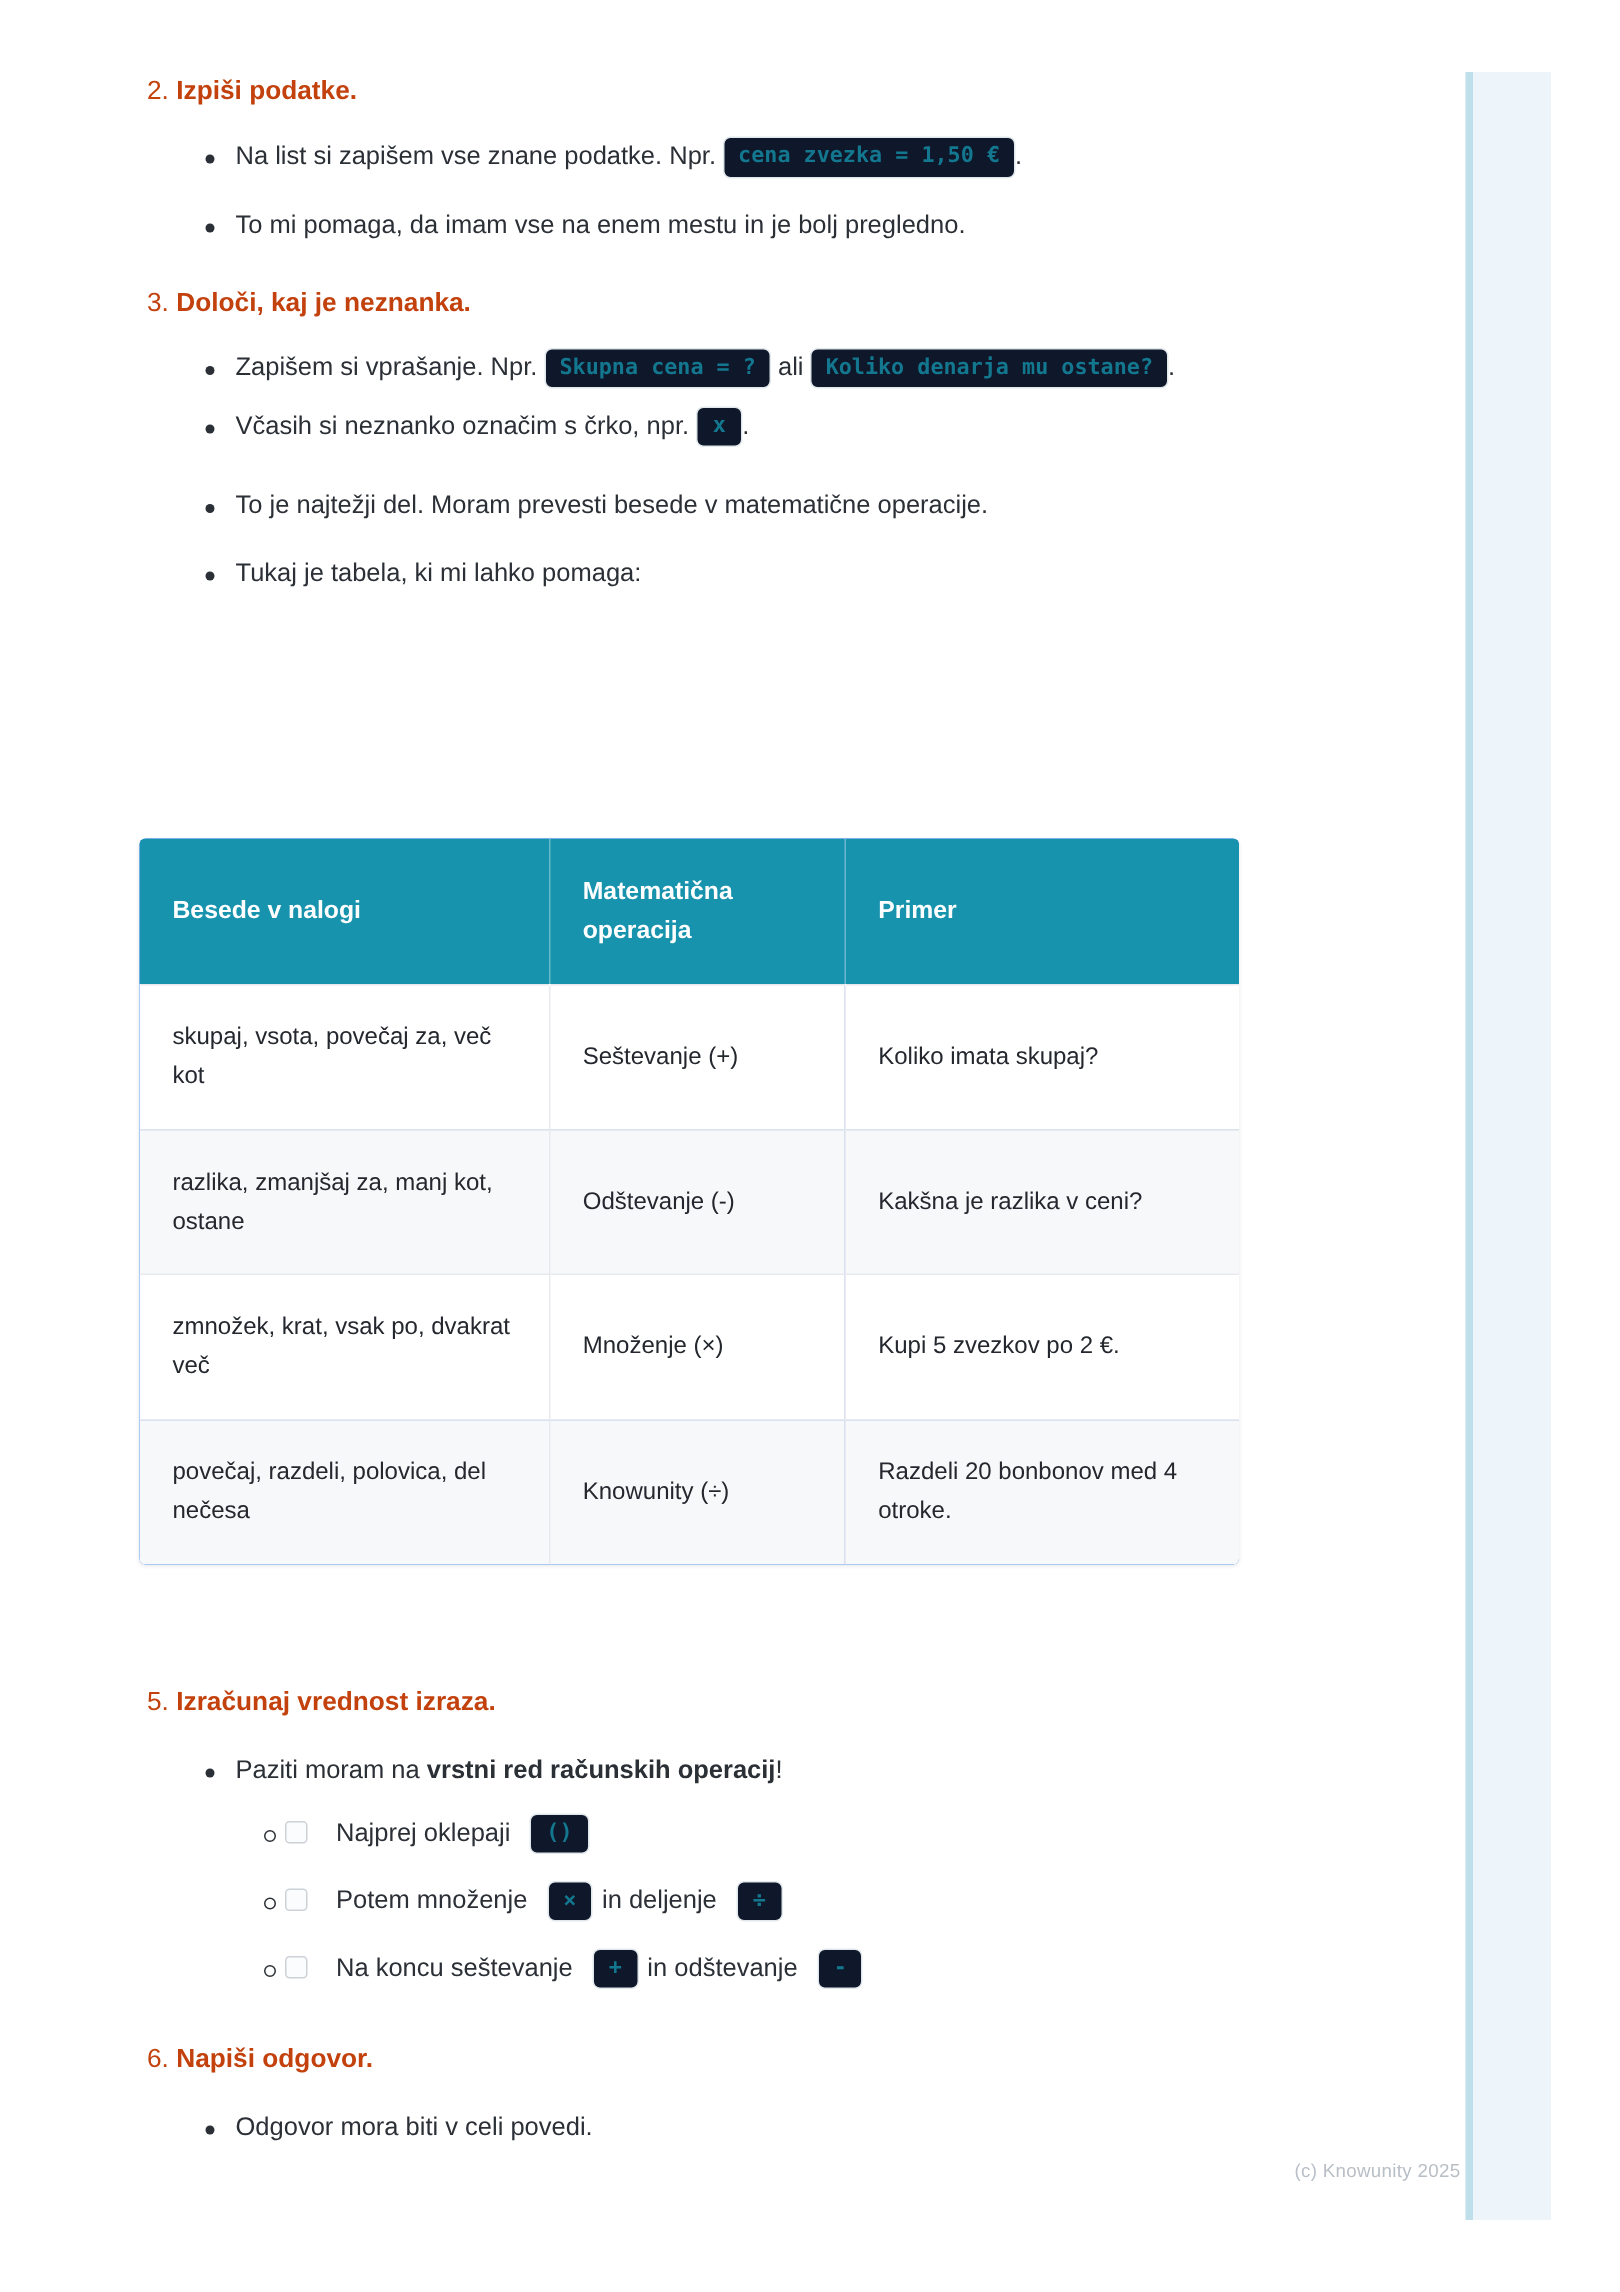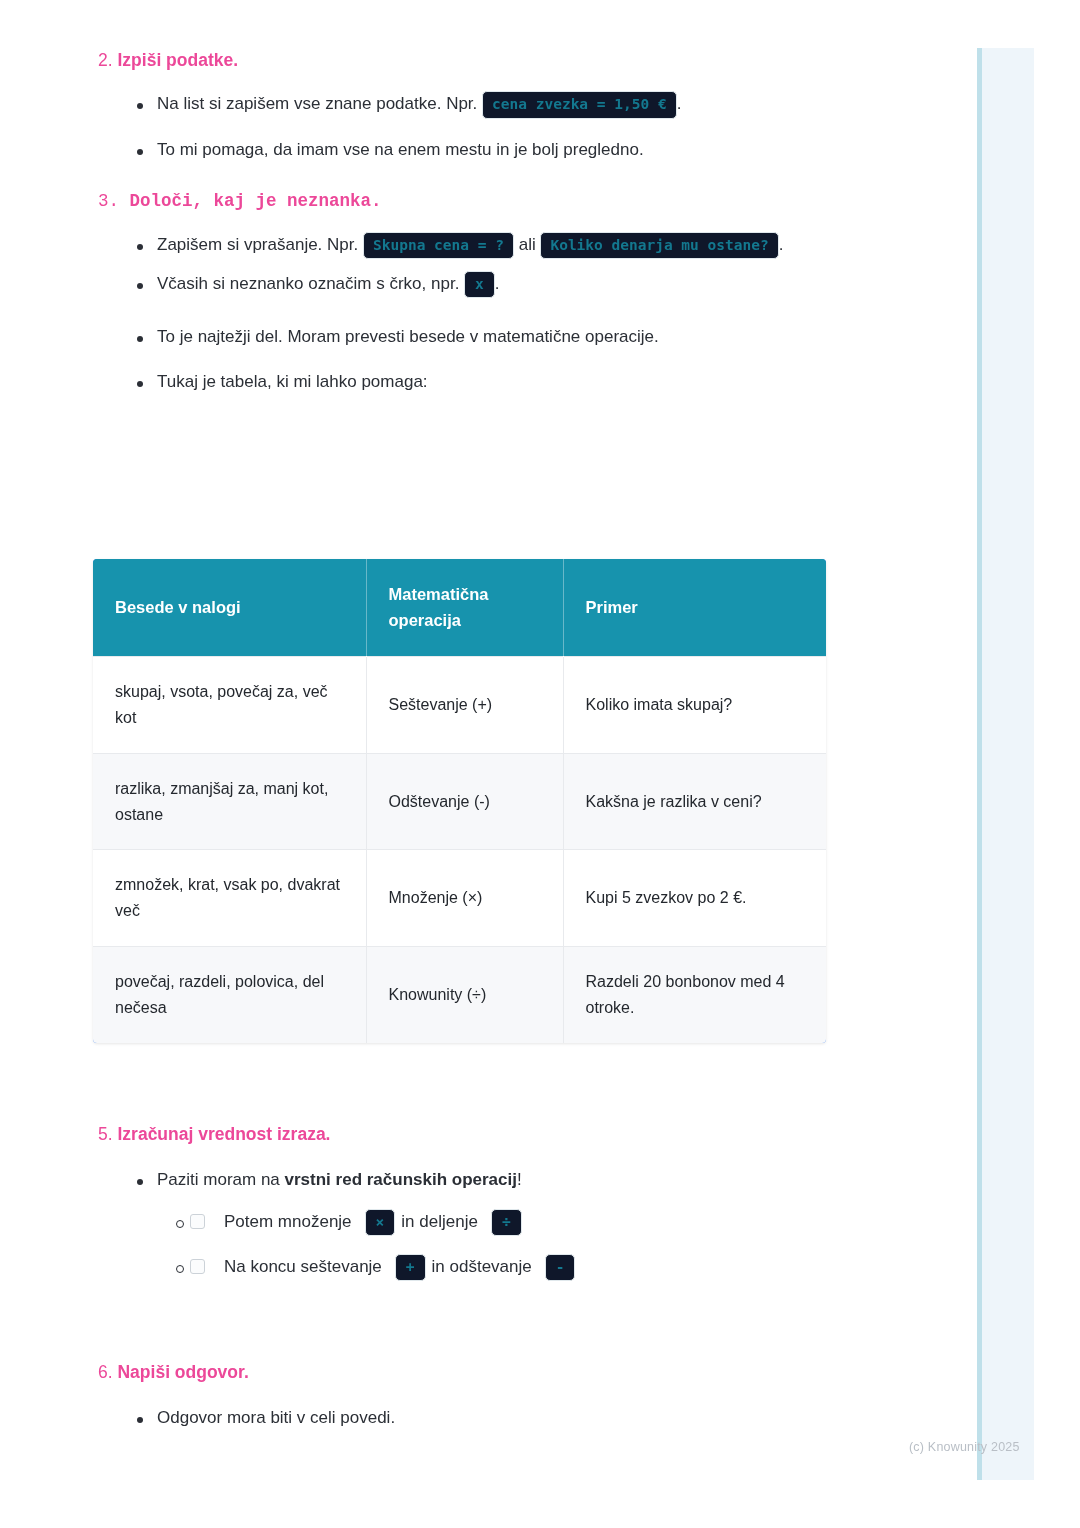--- a/index.html
+++ b/index.html
@@ -39,21 +39,21 @@
     width: 900px;
     padding: 48px 0 0 0;
   }
 
   .step {
     display: block;
     margin: 0 0 0 0;
     padding-left: 98px;
     font-size: 17.5px;
     line-height: 1.45;
-    color: #ec4899;
+    color: #c2410c;
   }
   .step-num { font-weight: 400; }
   .step-title { font-weight: 700; }
 
   ul.bullets {
     list-style: none;
     margin: 0;
     padding: 0;
   }
   ul.bullets > li {
@@ -168,21 +168,21 @@
     border: 1px solid #ccd2d8;
     border-radius: 3px;
     background: #fbfcfd;
   }
   ul.sublist .txt { margin-right: 7px; }
   ul.sublist .code { margin: 0 6px; }
 
   
   #watermark {
     position: absolute;
-    left: 909px;
+    left: 863px;
     top: 1440px;
     font-size: 12.5px;
     color: #b9bfc6;
     letter-spacing: .2px;
     white-space: nowrap;
   }
   .spacer-md { height: 26px; }
 </style>
 </head>
 <body>
@@ -201,21 +201,21 @@
       <span>Na list si zapišem vse znane podatke. Npr.</span>
       <span class="code">cena zvezka = 1,50 €</span><span>.</span>
     </li>
     <li>
       <span>To mi pomaga, da imam vse na enem mestu in je bolj pregledno.</span>
     </li>
   </ul>
 
   <div class="spacer-md"></div>
 
-  <div class="step" style="margin-bottom:18px;font-family:Liberation Mono, monospace;">
+  <div class="step" style="margin-bottom:18px;">
     <span class="step-num">3.</span>
     <span class="step-title">Določi, kaj je neznanka.</span>
   </div>
   <ul class="bullets">
     <li style="margin-bottom:12px;">
       <span>Zapišem si vprašanje. Npr.</span>
       <span class="code">Skupna cena = ?</span>
       <span>ali</span>
       <span class="code">Koliko denarja mu ostane?</span><span>.</span>
     </li>
@@ -283,20 +283,25 @@
     <span class="step-title">Izračunaj vrednost izraza.</span>
   </div>
   <ul class="bullets">
     <li style="margin-bottom:6px;">
       <span>Paziti moram na </span><span style="font-weight:700">vrstni red računskih operacij</span><span>!</span>
     </li>
   </ul>
   <ul class="sublist">
     <li>
       <span class="cbx"></span>
+      <span class="txt">Najprej oklepaji</span>
+      <span class="code sm">()</span>
+    </li>
+    <li>
+      <span class="cbx"></span>
       <span class="txt">Potem množenje</span>
       <span class="code sm">×</span>
       <span class="txt">in deljenje</span>
       <span class="code sm">÷</span>
     </li>
     <li>
       <span class="cbx"></span>
       <span class="txt">Na koncu seštevanje</span>
       <span class="code sm">+</span>
       <span class="txt">in odštevanje</span>

